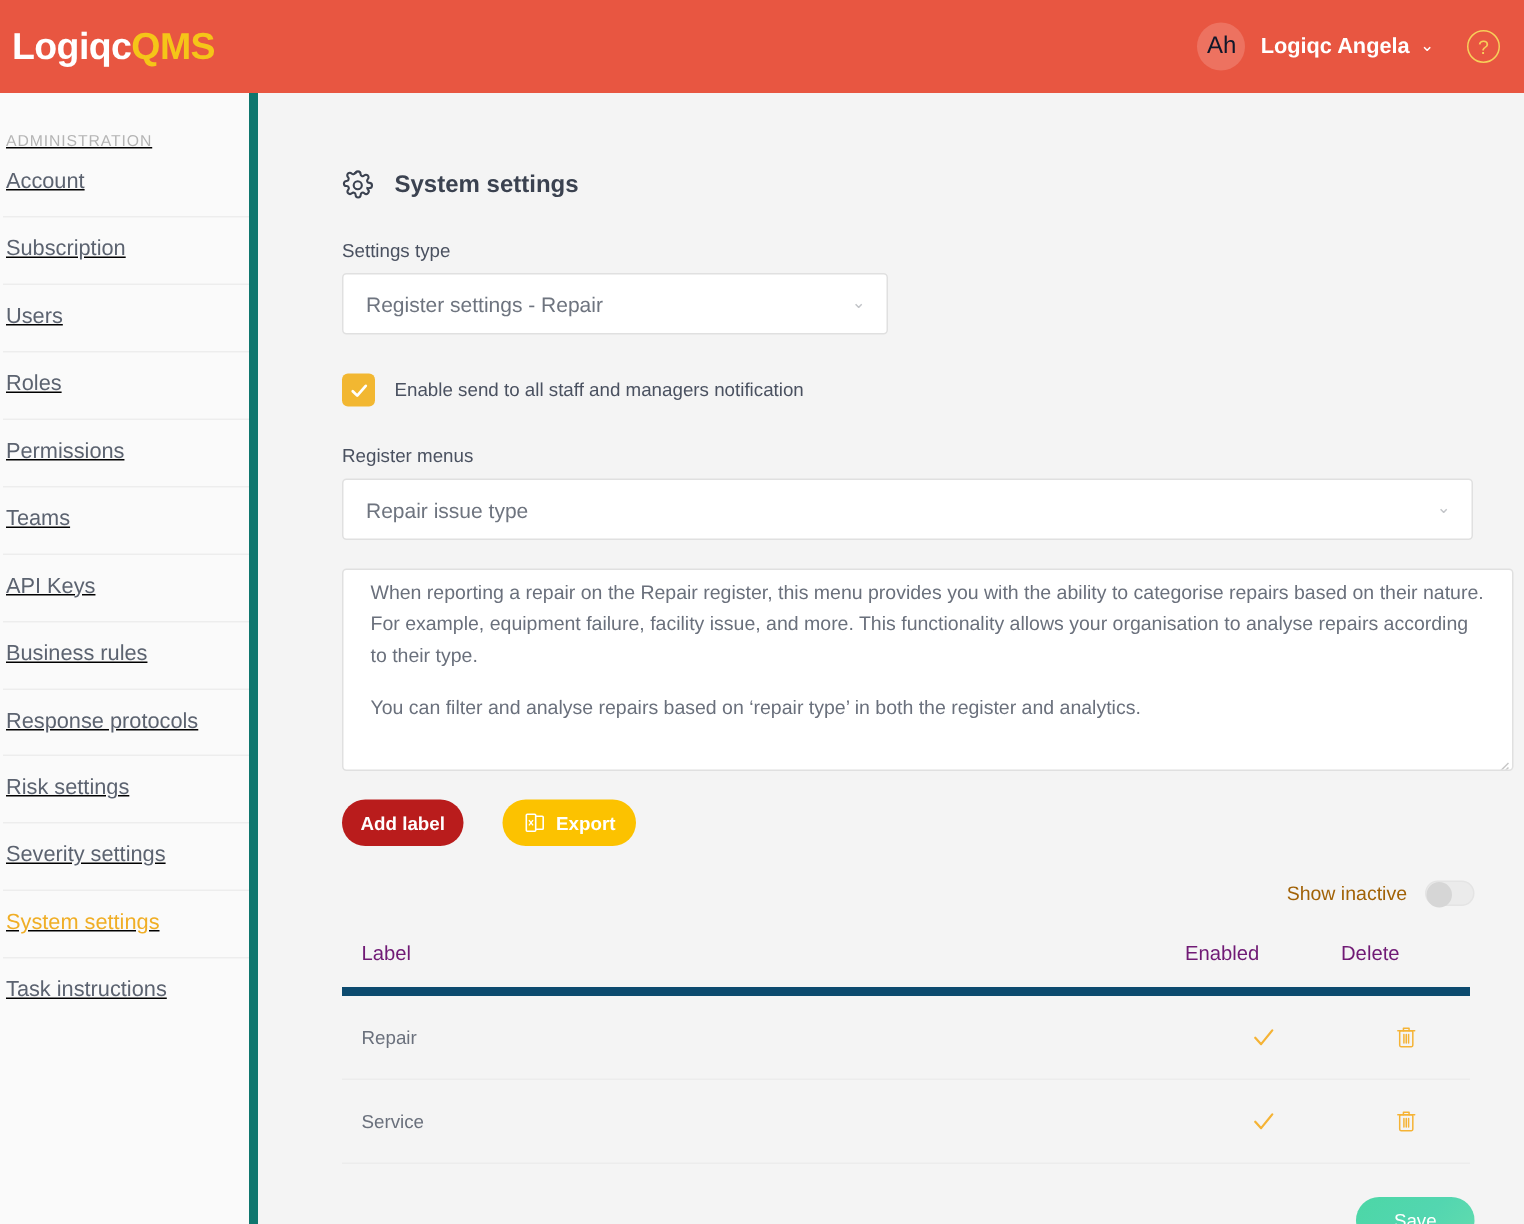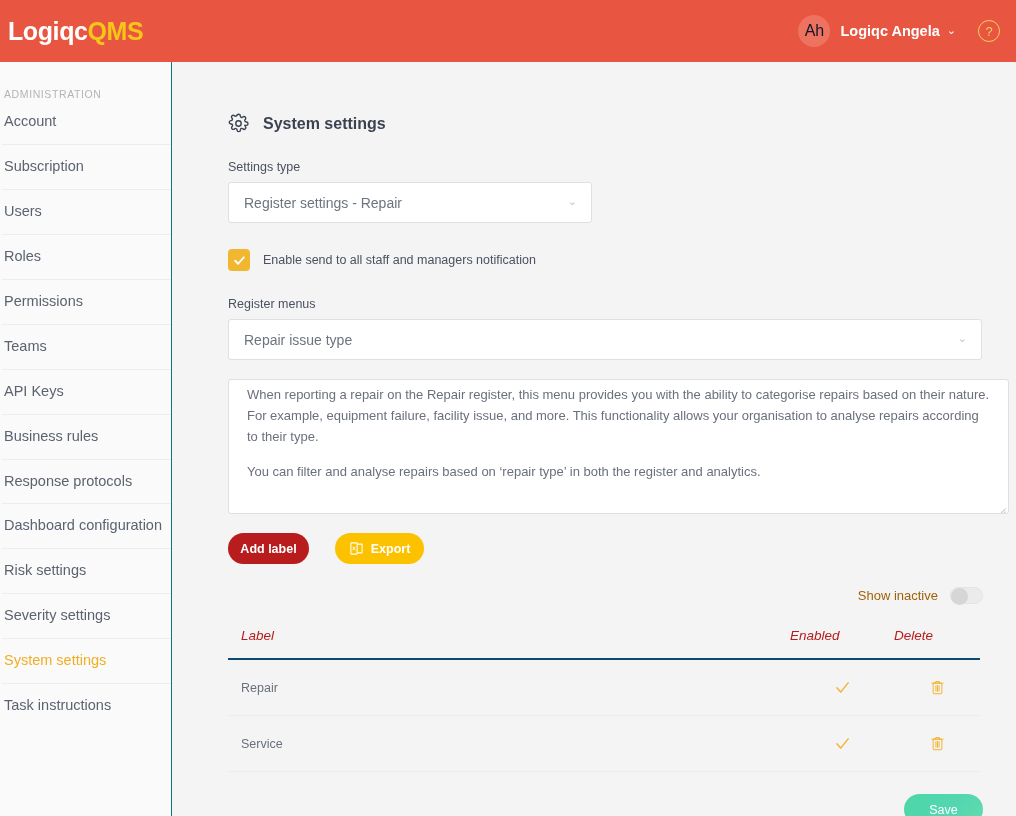--- a/index.html
+++ b/index.html
@@ -58,22 +58,23 @@
     color: #f7cf5a;
     display: flex; align-items: center; justify-content: center;
     font-size: 13px;
   }
 
   
   .sidebar {
     position: absolute; top: 62px; left: 0;
     width: 172px; height: 754px;
     background: #fafafa;
-    border-right: 1px solid #0f766e;
+    border-right: 6px solid #0f766e;
     overflow: hidden;
+    text-decoration: underline;
   }
   .sidebar-title {
     font-size: 10.5px;
     letter-spacing: 0.6px;
     color: #b4b4b4;
     padding: 26px 0 10px 2px;
   }
   .nav-item {
     display: block;
     font-size: 14.5px;
@@ -214,25 +215,24 @@
     width: 17px; height: 17px; border-radius: 50%;
     background: #d6d6d6;
   }
 
   table.labels {
     margin: 24px 0 0 37px;
     width: 752px;
     border-collapse: collapse;
   }
   table.labels th {
-    font-size: 13.5px; font-weight: normal; color: #b91c1c;
+    font-size: 13.5px; font-weight: normal; color: #701a75;
     text-align: left;
     padding: 0 0 15px 13px;
-    border-bottom: 2px solid #0c4a6e;
-    font-style: italic;
+    border-bottom: 6px solid #0c4a6e;
   }
   table.labels th.c { text-align: left; padding-left: 0; margin-top: 20px; }
   table.labels td {
     font-size: 12.5px; color: #6a707c;
     padding: 19px 0 19px 13px;
     border-bottom: 1px solid #ececec;
   }
   table.labels td.c { text-align: center; padding-left: 0; }
   th.col-enabled, td.col-enabled { width: 104px; }
   th.col-delete, td.col-delete { width: 86px; }
@@ -274,21 +274,20 @@
     <div class="sidebar-title">ADMINISTRATION</div>
     <div class="nav-item first">Account</div>
     <div class="nav-item">Subscription</div>
     <div class="nav-item">Users</div>
     <div class="nav-item">Roles</div>
     <div class="nav-item">Permissions</div>
     <div class="nav-item">Teams</div>
     <div class="nav-item">API Keys</div>
     <div class="nav-item">Business rules</div>
     <div class="nav-item">Response protocols</div>
-    <div class="nav-item">Dashboard configuration</div>
     <div class="nav-item">Risk settings</div>
     <div class="nav-item">Severity settings</div>
     <div class="nav-item active">System settings</div>
     <div class="nav-item">Task instructions</div>
   </div>
 </div>
 
 <div class="main">
 
   <div class="page-head">

